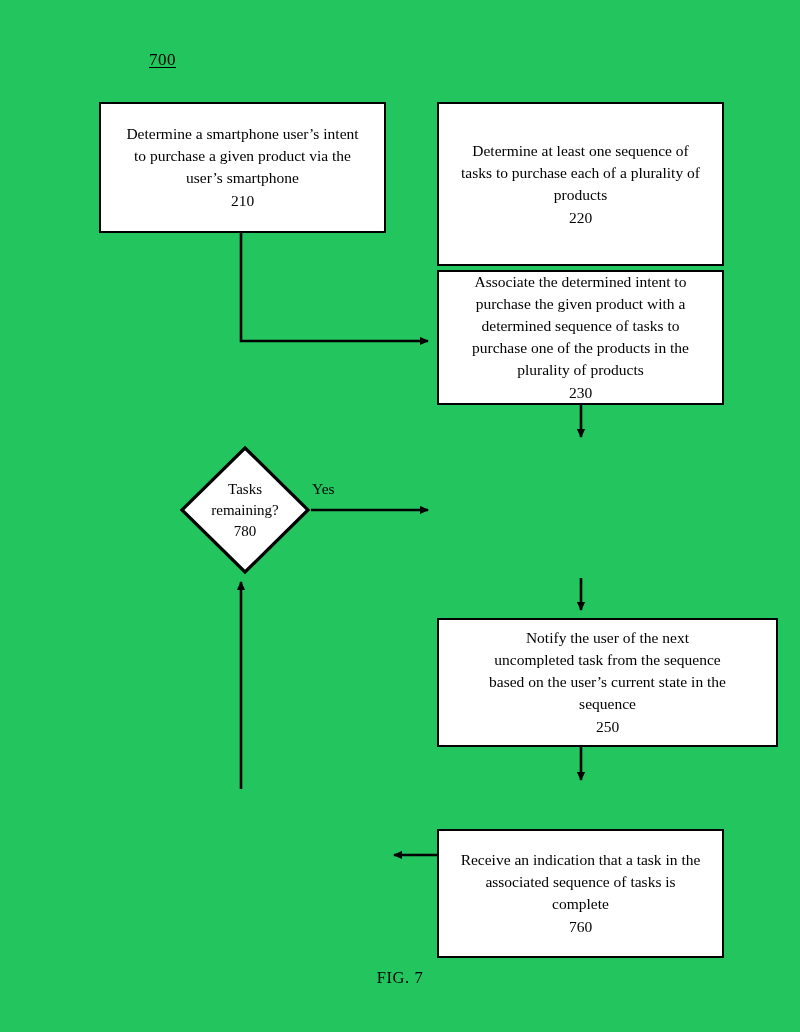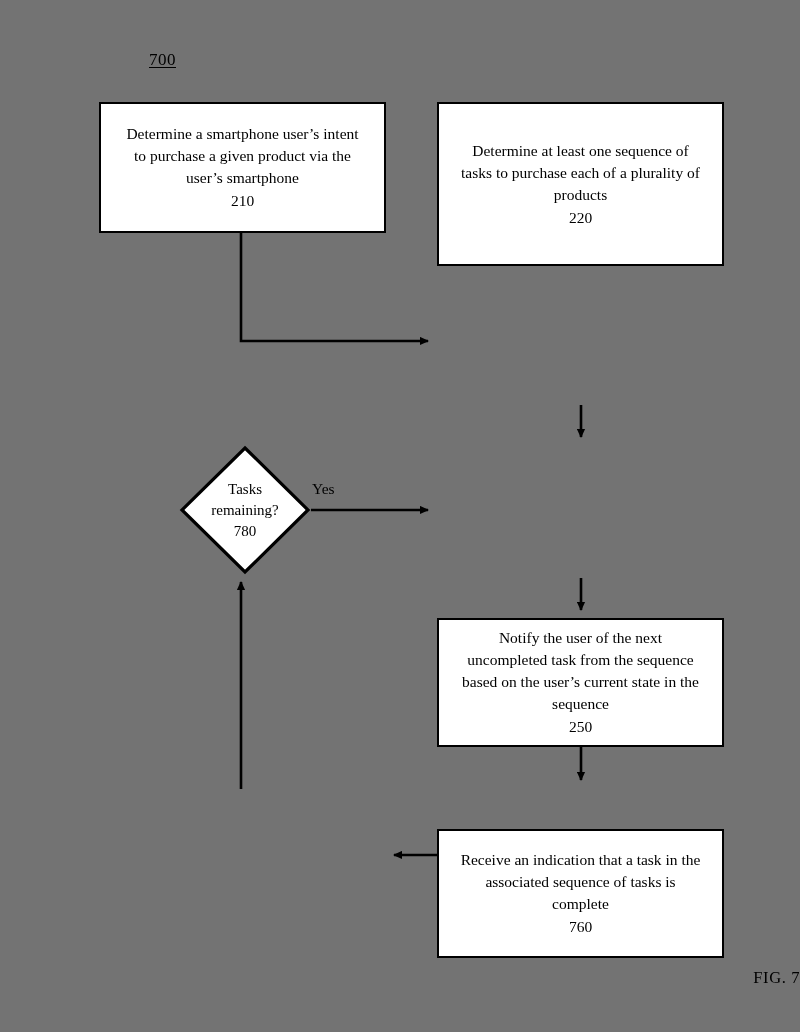--- a/index.html
+++ b/index.html
@@ -9,21 +9,21 @@
   }
   body {
     font-family: "Liberation Serif", "DejaVu Serif", serif;
     color: #000000;
   }
   #page {
     position: relative;
     width: 800px;
     height: 1032px;
     overflow: hidden;
-    background: #737373;
+    background: #22c55e;
   }
   #svg-layer {
     position: absolute;
     left: 0;
     top: 0;
     width: 800px;
     height: 1032px;
   }
   .fig-num {
     position: absolute;
@@ -88,21 +88,21 @@
     position: absolute;
     font-size: 15.5px;
     white-space: nowrap;
     text-align: right;
   }
   .fig-caption {
     position: absolute;
     left: 0;
     top: 968px;
     width: 800px;
-    text-align: right;
+    text-align: center;
     font-size: 16.5px;
     letter-spacing: 0.6px;
   }
 </style>
 </head>
 <body>
 
 <div id="page">
 
   <div class="fig-num">700</div>
@@ -154,23 +154,31 @@
     <span class="ref">210</span>
   </div>
 
   <div class="node" style="left:437px; top:102px; width:287px; height:164px;">
     <span class="txt">Determine at least one sequence of
 tasks to purchase each of a plurality of
 products</span>
     <span class="ref">220</span>
   </div>
 
-
-
-  <div class="node" style="left:437px; top:618px; width:287px; height:129px;">
+  <div class="node" style="left:437px; top:270px; width:287px; height:135px;">
+    <span class="txt">Associate the determined intent to
+purchase the given product with a
+determined sequence of tasks to
+purchase one of the products in the
+plurality of products</span>
+    <span class="ref">230</span>
+  </div>
+
+
+  <div class="node" style="left:437px; top:618px; width:341px; height:129px;">
     <span class="txt">Notify the user of the next
 uncompleted task from the sequence
 based on the user’s current state in the
 sequence</span>
     <span class="ref">250</span>
   </div>
 
   <div class="node" style="left:437px; top:789px; width:287px; height:129px;margin-top:40px;">
     <span class="txt">Receive an indication that a task in the
 associated sequence of tasks is

